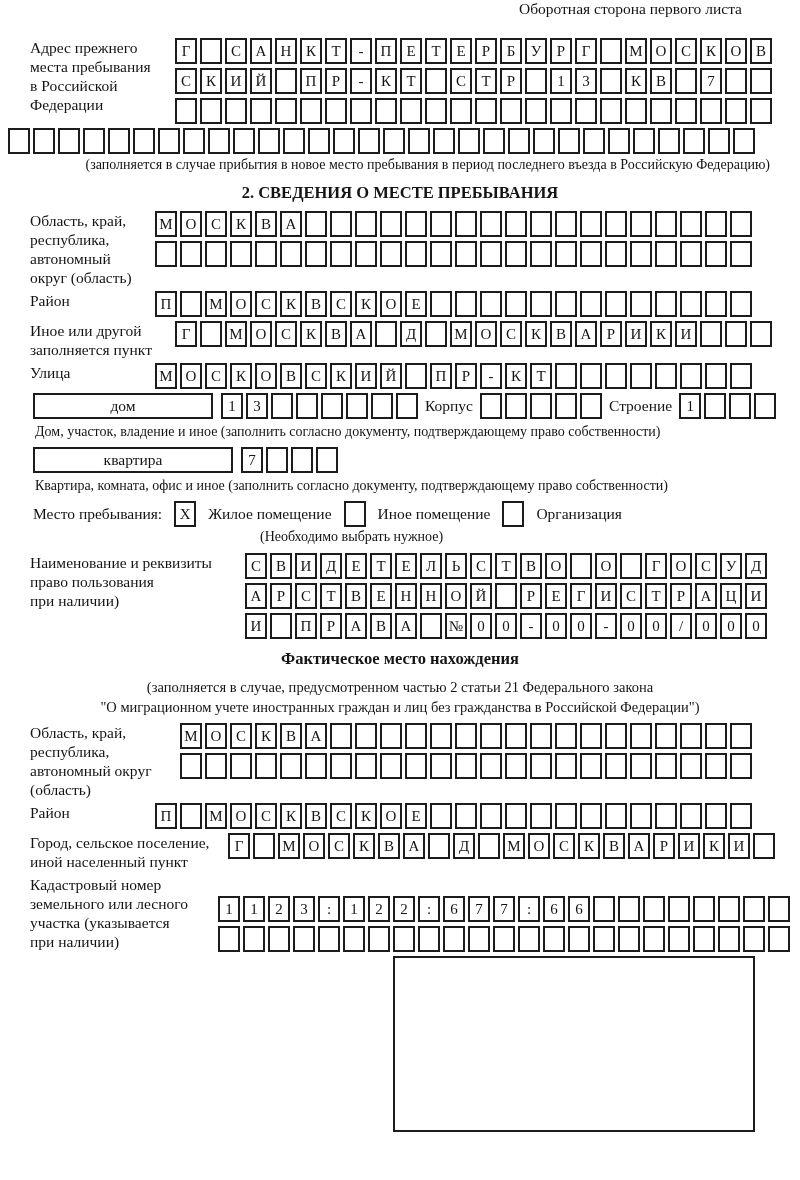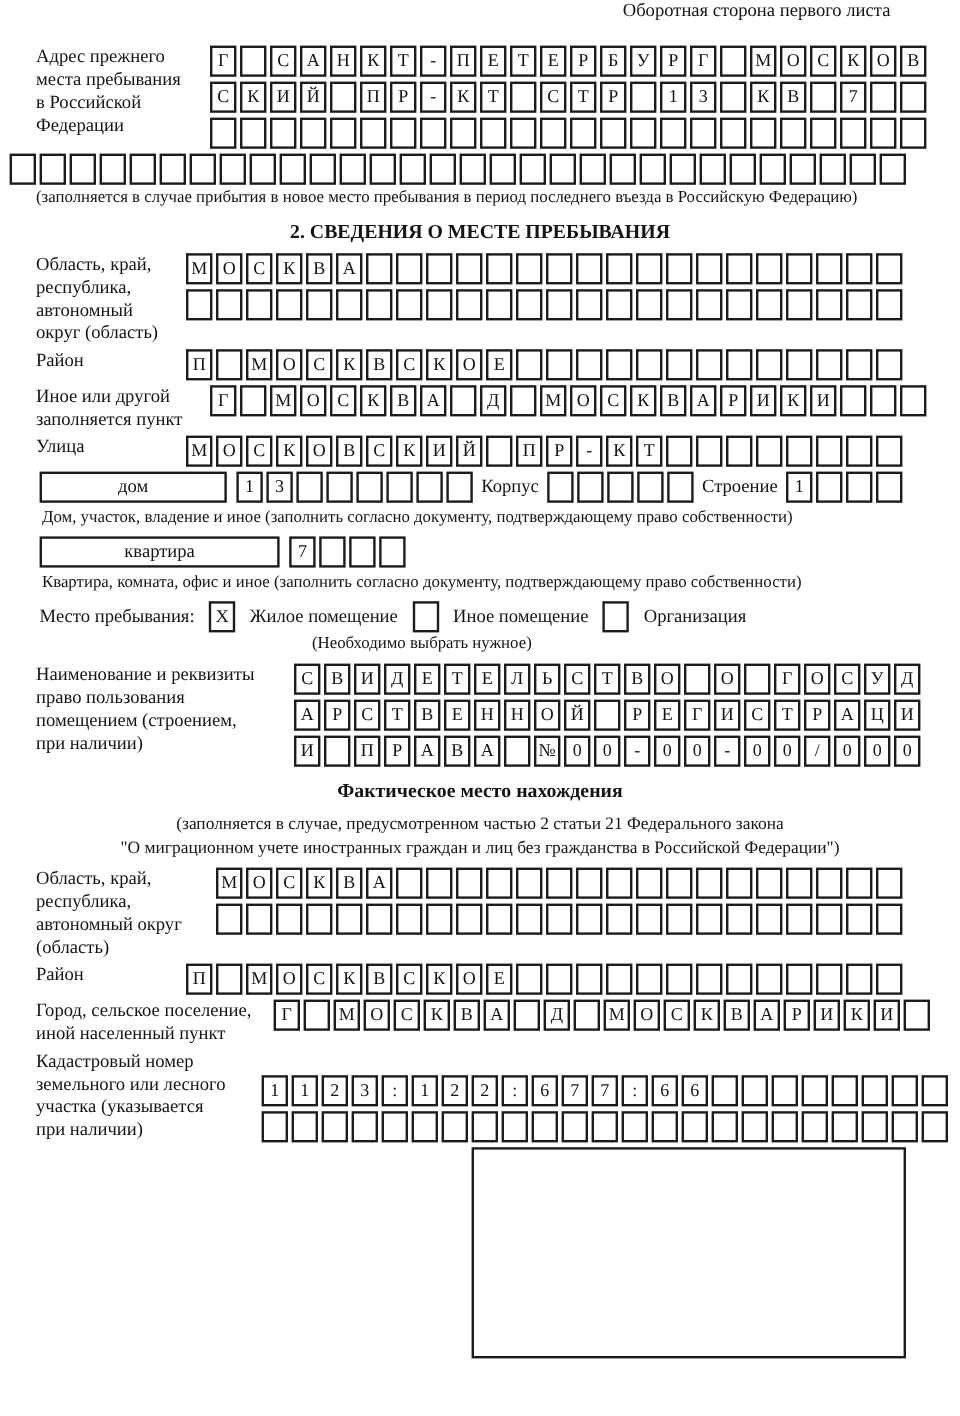--- a/index.html
+++ b/index.html
@@ -14,27 +14,27 @@
   .w145{width:145px;} .w125{width:125px;} .w150{width:150px;} .w198{width:198px;} .w188{width:188px;} .w215{width:215px;}
   .rows{display:flex;flex-direction:column;gap:4px;}
   .pt21{padding-top:21px;}
 
   .boxes{display:flex;gap:3px;flex:0 0 auto;}
   .cbox{box-sizing:border-box;width:22px;height:26px;border:2px solid #1c1c1c;background:#fff;
         display:flex;align-items:center;justify-content:center;font-size:15px;flex:0 0 auto;}
   .fullrow{margin-left:-22px;margin-bottom:2px;}
 
   .cap{font-size:14px;line-height:17px;margin:1px 0 7px 5px;}
-  .center{text-align:left;margin-left:0;}
+  .center{text-align:right;margin-left:0;}
   .title{font-size:16.5px;font-weight:bold;text-align:center;margin:10px 0 8px 0;}
 
   .hrow{display:flex;align-items:flex-start;margin:2px 0 4px 3px;}
   .widebox{box-sizing:border-box;height:26px;border:2px solid #1c1c1c;display:flex;align-items:center;
            justify-content:center;font-size:15.5px;flex:0 0 auto;}
-  .wb164{width:156px;margin-right:8px;} .wb200{width:200px;margin-right:8px;}
+  .wb164{width:180px;margin-right:8px;} .wb200{width:200px;margin-right:8px;}
   .inlbl{font-size:15.5px;line-height:26px;margin:0 7px;flex:0 0 auto;}
 
   .typerow{display:flex;align-items:center;margin:6px 0 2px 3px;font-size:15.5px;}
   .typerow .boxes{margin:0 12px;}
   .opt-gap{margin-left:10px;}
   .need-cap{font-size:14px;margin:2px 0 8px 230px;}
 
   .fact-cap{font-size:14.5px;line-height:20px;text-align:center;margin-bottom:6px;}
 
   .stamp{box-sizing:border-box;width:362px;height:176px;border:2px solid #1c1c1c;margin-left:363px;margin-top:2px;}
@@ -381,21 +381,20 @@
         <span class="cbox"></span>
       </span>
     <span>Организация</span>
   </div>
   <div class="need-cap">(Необходимо выбрать нужное)</div>
 
   <div class="labeled">
     <div class="lbl w215">
         <div>Наименование и реквизиты</div>
         <div>право пользования</div>
-        <div>помещением (строением,</div>
         <div>при наличии)</div>
       </div>
     <div class="rows">
       <div class="boxes">
           <span class="cbox">С</span>
           <span class="cbox">В</span>
           <span class="cbox">И</span>
           <span class="cbox">Д</span>
           <span class="cbox">Е</span>
           <span class="cbox">Т</span>

